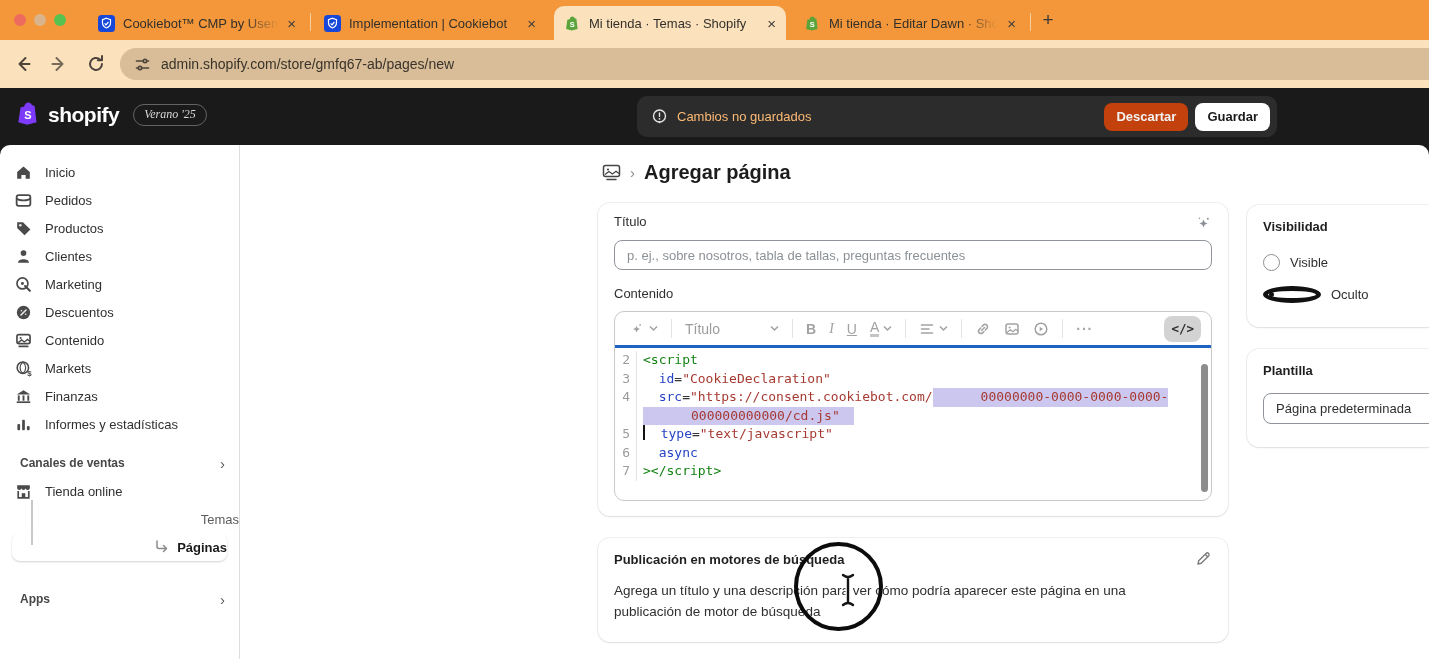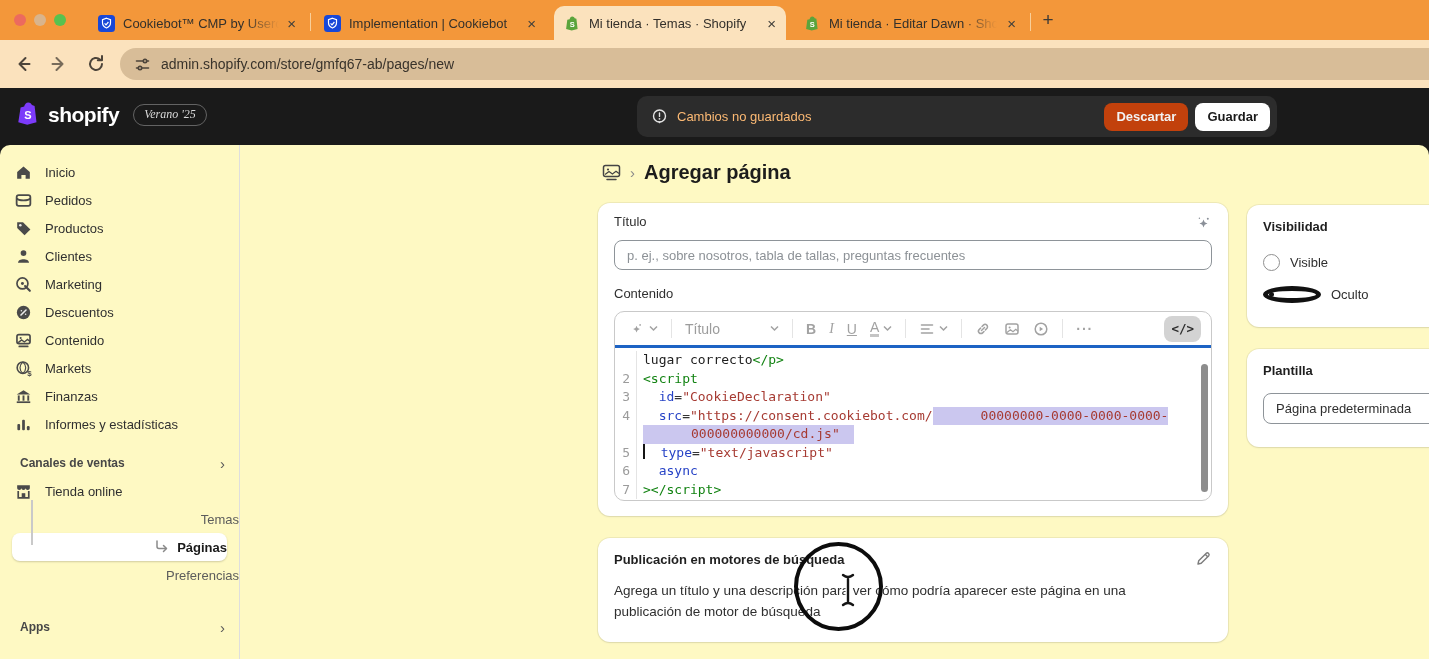--- a/index.html
+++ b/index.html
@@ -42,21 +42,21 @@
   .savebar { position:absolute; left:637px; top:8px; width:640px; height:41px; background:#2c2c2c;
              border-radius:10px; display:flex; align-items:center; padding:0 7px 0 14px; }
   .savebar .alert { width:17px; height:17px; color:#e3e3e3; }
   .savebar .status { color:#fdba74; font-size:13px; margin-left:9px; }
   .btn-discard { margin-left:auto; background:#c2410c; color:#f2f2f2; font-size:13px; font-weight:600;
              border:none; border-radius:8px; height:28px; padding:0 12px; }
   .btn-save { margin-left:7px; background:#fff; color:#1a1a1a; font-size:13px; font-weight:600;
              border:none; border-radius:8px; height:28px; padding:0 12px; }
 
   
-  .app { position:absolute; left:0; top:145px; width:100%; height:514px; background:#fef9c3;
+  .app { position:absolute; left:0; top:145px; width:100%; height:514px; background:#ffffff;
          border-radius:10px 10px 0 0; overflow:hidden; }
   .sidebar { position:absolute; left:0; top:0; width:240px; height:100%; border-right:1px solid #dedede; }
   .nav { padding-top:13px; }
   .navitem { height:28px; display:flex; align-items:center; padding:0 12px 0 14px; gap:12px;
              font-size:13px; color:#303030; }
   .navitem .ic { width:19px; height:19px; color:#4a4a4a; flex:0 0 auto; }
   .navhead { height:28px; display:flex; align-items:center; padding:0 14px 0 20px;
              font-size:12px; font-weight:700; color:#474747; }
   .navhead .chev { margin-left:auto; color:#5a5a5a; font-size:15px; font-weight:400; }
   .subitem { height:28px; display:flex; align-items:center; padding-left:48px; font-size:13px; color:#5c5c5c;justify-content:flex-end; }
@@ -329,23 +329,20 @@
         <div class="subitem">
           <span>Temas</span>
         </div>
         <div class="subitem active">
           <svg class="elbow" viewBox="0 0 14 14" fill="none" stroke="currentColor" stroke-width="1.5" stroke-linecap="round" stroke-linejoin="round">
               <path d="M2 1v5.5a2 2 0 0 0 2 2h7"></path>
               <path d="M8.5 5.5l3 3-3 3"></path>
             </svg>
           <span>Páginas</span>
         </div>
-        <div class="subitem">
-          <span>Preferencias</span>
-        </div>
         <div class="navhead" style="margin-top:24px;">
           <span>Apps</span>
           <span class="chev">›</span>
         </div>
       </nav>
       <div class="connector"></div>
     </aside>
 
     <div class="breadcrumb">
       <svg class="bic" viewBox="0 0 19 17" fill="none" stroke="currentColor" stroke-width="1.5">
@@ -426,23 +423,20 @@
                 <path d="M6.7 5.8l3.4 2.2-3.4 2.2z" fill="currentColor" stroke="none"></path>
               </svg>
           </span>
           <span class="tdiv"></span>
           <span class="tbi" style="font-weight:700; letter-spacing:1px;">···</span>
           <span class="codebtn">&lt;/&gt;</span>
         </div>
         <div class="focusline"></div>
 
         <div class="codearea">
-          <div class="crow">
-            <span class="lnum"></span><span class="tok-plain">lugar correcto</span><span class="tok-tag">&lt;/p&gt;</span>
-          </div>
           <div class="crow">
             <span class="lnum">2</span><span class="tok-tag">&lt;script</span>
           </div>
           <div class="crow">
             <span class="lnum">3</span><span class="tok-plain">  </span><span class="tok-attr">id</span><span class="tok-eq">=</span><span class="tok-str">"CookieDeclaration"</span>
           </div>
           <div class="crow">
             <span class="lnum">4</span><span class="tok-plain">  </span><span class="tok-attr">src</span><span class="tok-eq">=</span><span class="tok-str">"https://consent.cookiebot.com/</span><span class="tok-str sel">00000000-0000-0000-0000-</span>
           </div>
           <div class="crow">

